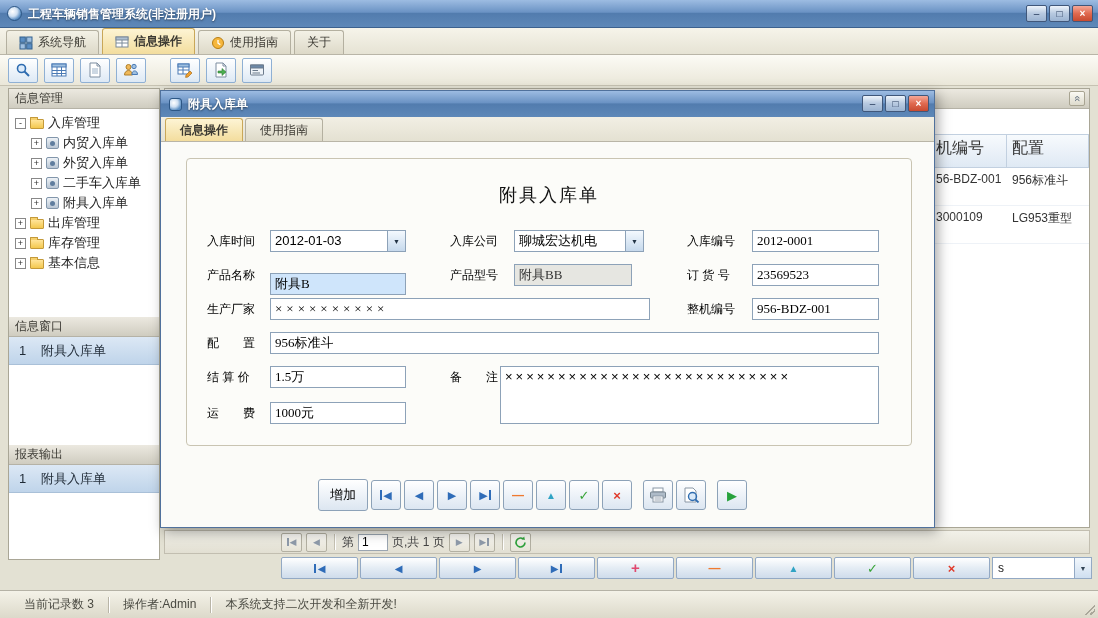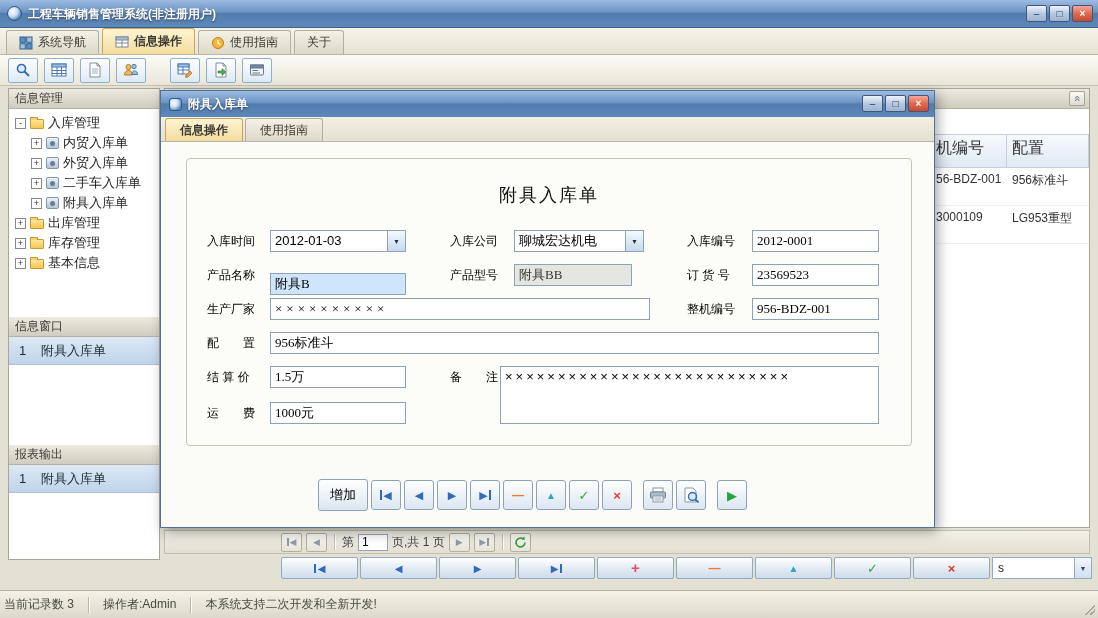--- a/index.html
+++ b/index.html
@@ -395,21 +395,21 @@
     <div class="bigbtn">
         <span class="c-cross">×</span>
       </div>
   </div>
   <div class="bsel">
     <span class="txt">s</span>
     <span class="arrow">▼</span>
   </div>
 
   <div class="statusbar">
-    <span style="margin-left:4px">当前记录数 3</span>
+    <span style="margin-left:24px">当前记录数 3</span>
     <div class="ssep"></div>
     <span>操作者:Admin</span>
     <div class="ssep"></div>
     <span>本系统支持二次开发和全新开发!</span>
     <div class="grip"></div>
   </div>
 
   <div class="dialog">
     <div class="dtitle">
       <span class="dicon"></span>

